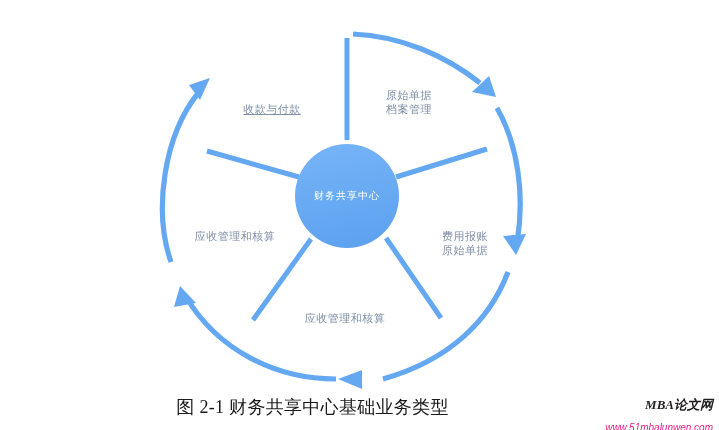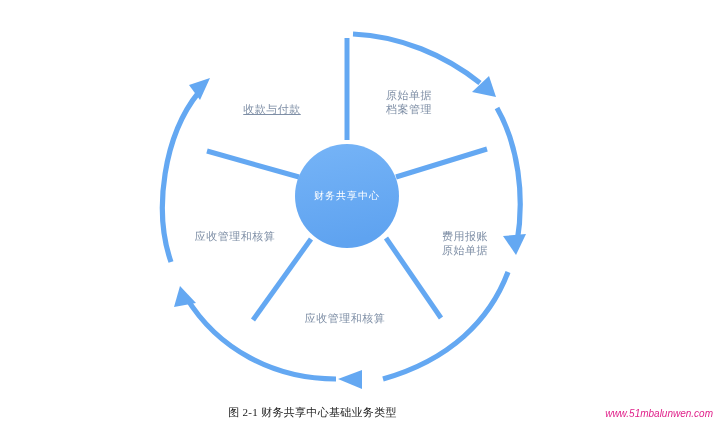--- a/index.html
+++ b/index.html
@@ -43,25 +43,25 @@
     text-align: center;
     color: #ffffff;
     font-family: "Liberation Serif", "DejaVu Serif", serif;
     font-size: 10px;
     letter-spacing: 1px;
     white-space: nowrap;
   }
   #caption {
     position: absolute;
     left: 0;
-    top: 405px;
+    top: 395px;
     width: 625px;
     text-align: center;
     font-family: "Liberation Serif", "DejaVu Serif", serif;
-    font-size: 11px;
+    font-size: 18px;
     color: #1a1a1a;
     letter-spacing: 0.3px;
   }
   #watermark {
     position: absolute;
     right: 6px;
     top: 398px;
     width: 140px;
     text-align: right;
     line-height: 1.05;
@@ -160,16 +160,17 @@
     <span>应收管理和核算</span>
   </div>
 
   <div class="node-label" style="left:212px; top:102px; width:120px;text-decoration:underline;">
     <span>收款与付款</span>
   </div>
 
   <div id="caption">图 2-1 财务共享中心基础业务类型</div>
 
   <div id="watermark">
+    <span class="wm-brand">MBA论文网</span>
     <span class="wm-url">www.51mbalunwen.com</span>
   </div>
 
 </div>
 
 </body></html>

